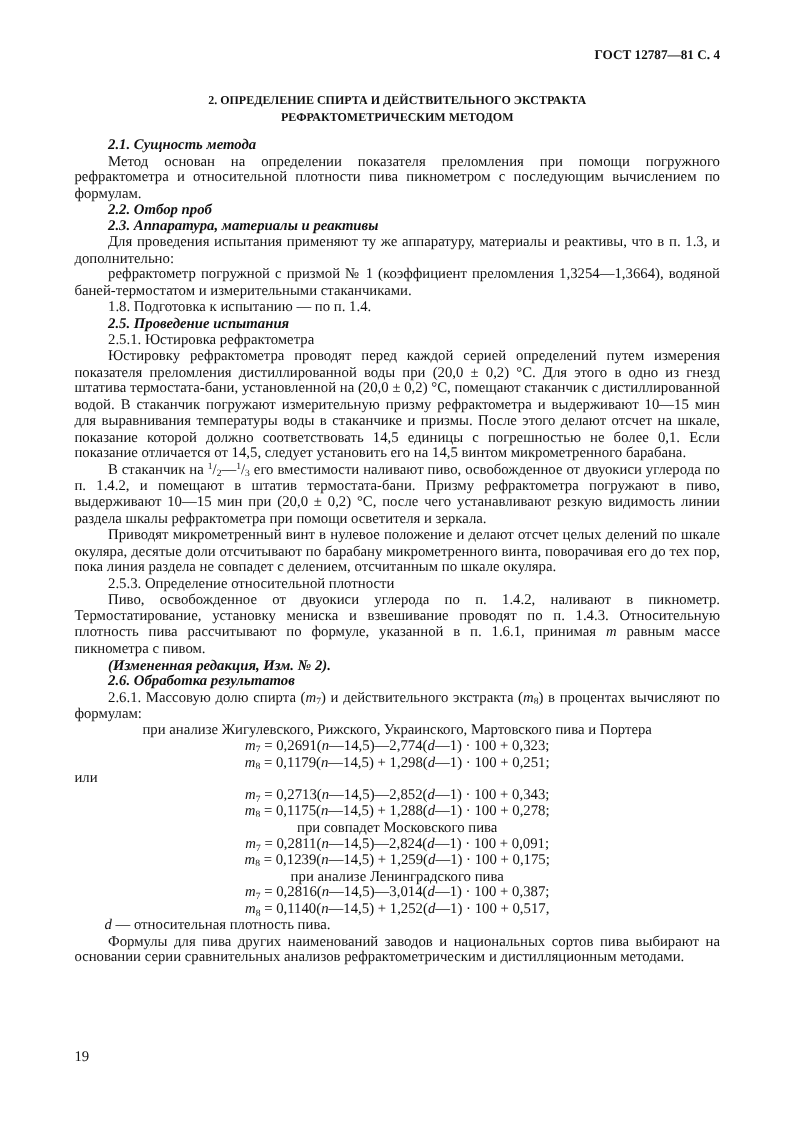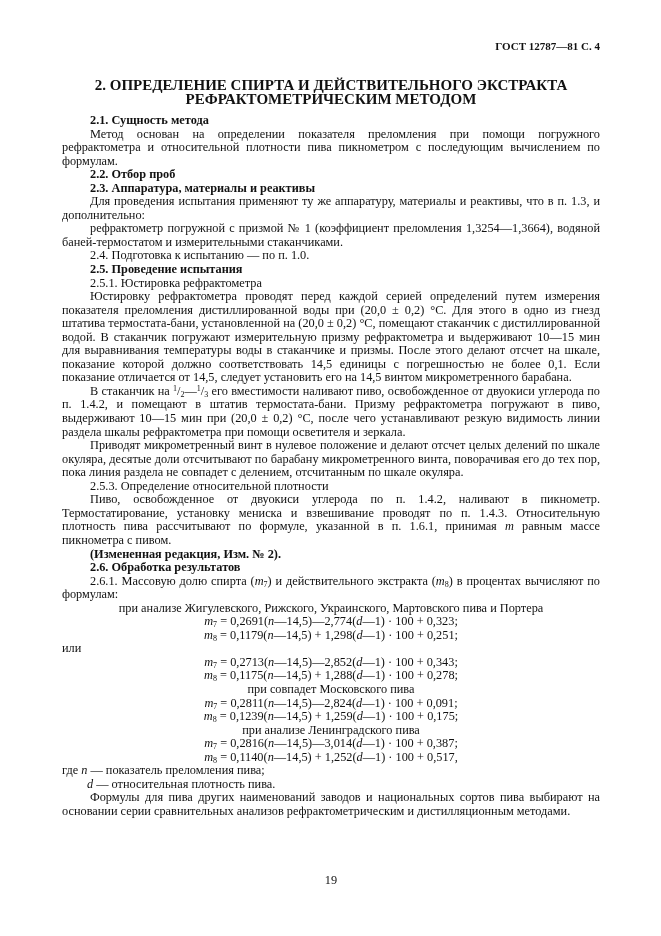--- a/index.html
+++ b/index.html
@@ -1,33 +1,33 @@
 <!DOCTYPE html>
 <html><head>
 <meta charset="utf-8">
 <style>
   html, body { margin:0; padding:0; background:#ffffff; }
   body { width:661px; height:936px; position:relative; overflow:hidden;
          font-family:"Liberation Serif", "DejaVu Serif", serif; color:#111; }
   .hdr { position:absolute; right:61px; top:40px; font-weight:bold; font-size:11px; }
   .title { position:absolute; left:62px; width:538px; top:78px; text-align:center;
-           font-weight:bold; font-size:15px; line-height:14px; }
+           font-weight:bold; font-size:10px; line-height:14px; }
   .body { position:absolute; left:62px; width:538px; top:114px; font-size:12.3px; line-height:13.55px; }
   .p { margin:0; text-align:justify; text-align-last:left; }
   .ind { text-indent:28px; }
-  .h { font-weight:bold; text-indent:28px; }
+  .h { font-weight:bold; text-indent:28px;font-style:italic; }
   .center { text-align:left; text-align-last:center; }
   .f { text-align-last:center; }
   i { font-style:italic; }
   sub { font-size:8px; vertical-align:-2px; line-height:0; }
   sup { font-size:8px; vertical-align:4px; line-height:0; }
   .where1 { padding-left:0; }
   .where2 { padding-left:6px; }
   .where3 { padding-left:25px; }
-  .pagenum { position:absolute; left:62px; width:538px; top:873px; text-align:center; font-size:12.3px; }
+  .pagenum { position:absolute; left:62px; width:538px; top:873px; text-align:left; font-size:12.3px; }
 </style>
 </head>
 <body>
 
 <div class="hdr">ГОСТ 12787—81 С. 4</div>
 
 <div class="title">
   <div>2. ОПРЕДЕЛЕНИЕ СПИРТА И ДЕЙСТВИТЕЛЬНОГО ЭКСТРАКТА</div>
   <div>РЕФРАКТОМЕТРИЧЕСКИМ МЕТОДОМ</div>
 </div>
@@ -35,21 +35,21 @@
 <div class="body">
   <p class="p h">2.1. Сущность метода</p>
   <p class="p ind">Метод основан на определении показателя преломления при помощи погружного рефрактометра и относительной плотности пива пикнометром с последующим вычислением по формулам.</p>
 
   <p class="p h">2.2. Отбор проб</p>
 
   <p class="p h">2.3. Аппаратура, материалы и реактивы</p>
   <p class="p ind">Для проведения испытания применяют ту же аппаратуру, материалы и реактивы, что в п. 1.3, и дополнительно:</p>
   <p class="p ind">рефрактометр погружной с призмой № 1 (коэффициент преломления 1,3254—1,3664), водяной баней-термостатом и измерительными стаканчиками.</p>
 
-  <p class="p ind">2.4. Подготовка к испытанию — по п. 1.0.</p>
+  <p class="p ind">1.8. Подготовка к испытанию — по п. 1.4.</p>
 
   <p class="p h">2.5. Проведение испытания</p>
   <p class="p ind">2.5.1. Юстировка рефрактометра</p>
   <p class="p ind">Юстировку рефрактометра проводят перед каждой серией определений путем измерения показателя преломления дистиллированной воды при (20,0 ± 0,2) °С. Для этого в одно из гнезд штатива термостата-бани, установленной на (20,0 ± 0,2) °С, помещают стаканчик с дистиллированной водой. В стаканчик погружают измерительную призму рефрактометра и выдерживают 10—15 мин для выравнивания температуры воды в стаканчике и призмы. После этого делают отсчет на шкале, показание которой должно соответствовать 14,5 единицы с погрешностью не более 0,1. Если показание отличается от 14,5, следует установить его на 14,5 винтом микрометренного барабана.</p>
 
   <p class="p ind"><span>В стаканчик на </span><sup>1</sup>/<sub>2</sub><span>—</span><sup>1</sup>/<sub>3</sub><span> его вместимости наливают пиво, освобожденное от двуокиси углерода по п. 1.4.2, и помещают в штатив термостата-бани. Призму рефрактометра погружают в пиво, выдерживают 10—15 мин при (20,0 ± 0,2) °С, после чего устанавливают резкую видимость линии раздела шкалы рефрактометра при помощи осветителя и зеркала.</span></p>
   <p class="p ind">Приводят микрометренный винт в нулевое положение и делают отсчет целых делений по шкале окуляра, десятые доли отсчитывают по барабану микрометренного винта, поворачивая его до тех пор, пока линия раздела не совпадет с делением, отсчитанным по шкале окуляра.</p>
 
   <p class="p ind">2.5.3. Определение относительной плотности</p>
   <p class="p ind"><span>Пиво, освобожденное от двуокиси углерода по п. 1.4.2, наливают в пикнометр. Термостатирование, установку мениска и взвешивание проводят по п. 1.4.3. Относительную плотность пива рассчитывают по формуле, указанной в п. 1.6.1, принимая </span><i>m</i><span> равным массе пикнометра с пивом.</span></p>
@@ -67,20 +67,19 @@
       <p class="p f"><i>m</i><sub>8</sub> = <span>0,1175</span>(<i>n</i>—14,5)<span> + </span><span>1,288</span>(<i>d</i>—1) · 100 + <span>0,278</span><span>;</span></p>
       <p class="p center">при совпадет Московского пива</p>
       <p class="p f"><i>m</i><sub>7</sub> = <span>0,2811</span>(<i>n</i>—14,5)<span>—</span><span>2,824</span>(<i>d</i>—1) · 100 + <span>0,091</span><span>;</span></p>
       <p class="p f"><i>m</i><sub>8</sub> = <span>0,1239</span>(<i>n</i>—14,5)<span> + </span><span>1,259</span>(<i>d</i>—1) · 100 + <span>0,175</span><span>;</span></p>
       <p class="p center">при анализе Ленинградского пива</p>
       <p class="p f"><i>m</i><sub>7</sub> = <span>0,2816</span>(<i>n</i>—14,5)<span>—</span><span>3,014</span>(<i>d</i>—1) · 100 + <span>0,387</span><span>;</span></p>
       <p class="p f"><i>m</i><sub>8</sub> = <span>0,1140</span>(<i>n</i>—14,5)<span> + </span><span>1,252</span>(<i>d</i>—1) · 100 + <span>0,517</span><span>,</span></p>
     </div>
 
   <div>
-    <p class="p where1"><span>где </span><i>n</i><span> — показатель преломления пива;</span></p>
     <p class="p where3"><i>d</i><span> — относительная плотность пива.</span></p>
   </div>
 
   <p class="p ind">Формулы для пива других наименований заводов и национальных сортов пива выбирают на основании серии сравнительных анализов рефрактометрическим и дистилляционным методами.</p>
 </div>
 
 <div class="pagenum">19</div>
 
 </body></html>

